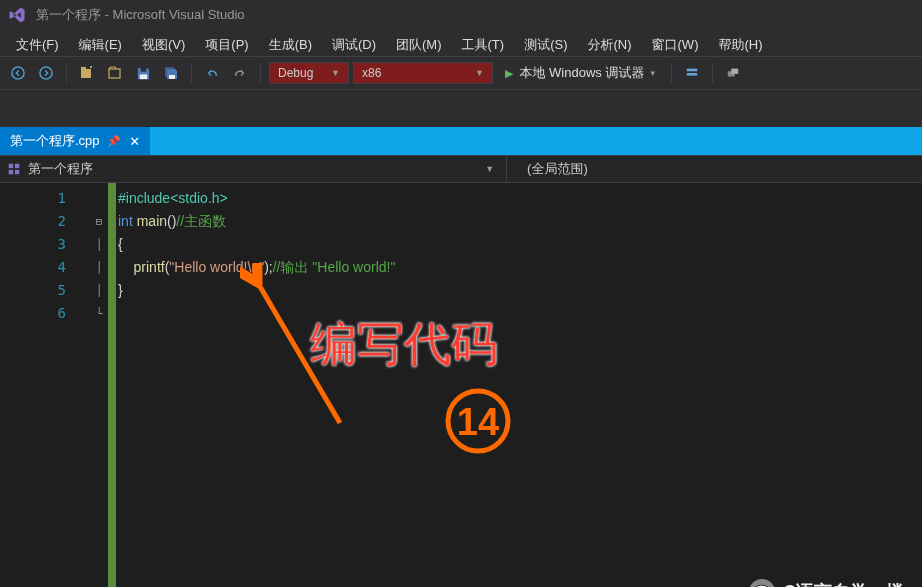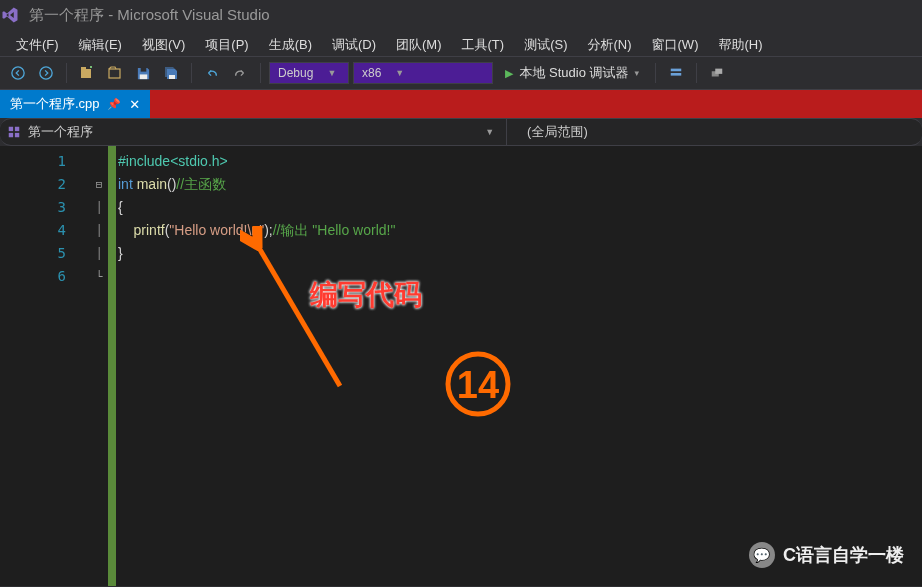--- a/index.html
+++ b/index.html
@@ -1,53 +1,53 @@
 <!DOCTYPE html>
 <html><head>
 <meta charset="utf-8">
 <style>
 * { margin: 0; padding: 0; box-sizing: border-box; font-family: "Microsoft YaHei", "Segoe UI", sans-serif; }
 body { background: #2d2d30; color: #ccc; width: 922px; height: 587px; overflow: hidden; position: relative; }
-.titlebar { height: 30px; background: #2d2d30; display: flex; align-items: center; padding: 0 1px; font-size: 15px; color: #999; }
+.titlebar { height: 30px; background: #2d2d30; display: flex; align-items: center; padding: 0 8px; font-size: 13px; color: #999; }
 .titlebar .vs-icon { width: 18px; height: 18px; margin-right: 10px; }
 .menubar { height: 26px; background: #2d2d30; display: flex; align-items: flex-end; padding: 0 6px; font-size: 13px; }
 .menubar .menu-item { padding: 2px 10px; color: #ddd; cursor: default; }
 .toolbar { height: 34px; background: #2d2d30; border-top: 1px solid #3f3f46; border-bottom: 1px solid #3f3f46; display: flex; align-items: center; padding: 0 6px; gap: 4px; }
 .toolbar .tb-btn { width: 24px; height: 24px; display: flex; align-items: center; justify-content: center; cursor: default; color: #ccc; }
 .toolbar .sep { width: 1px; height: 20px; background: #3f3f46; margin: 0 4px; }
-.toolbar .dropdown { display: flex; align-items: center; padding: 9px 8px; border: 1px solid #3f3f46; background: #4c1d95; font-size: 12px; gap: 14px; height: 22px; cursor: default; }
+.toolbar .dropdown { display: flex; align-items: center; padding: 9px 8px; border: 1px solid #3f3f46; background: #7f1d1d; font-size: 12px; gap: 14px; height: 22px; cursor: default; justify-content: space-between; }
 .toolbar .dropdown .dd-arrow { font-size: 9px; color: #999; }
 .toolbar .run-btn { display: flex; align-items: center; gap: 6px; padding: 2px 8px; font-size: 13px; color: #ddd; cursor: default; }
 .toolbar .play { color: #5cb85c; font-size: 11px; }
-.tabbar { height: 28px; background: #b91c1c; display: flex; align-items: flex-start; }
+.tabbar { height: 28px; background: #0ea5e9; display: flex; align-items: flex-start; margin-top: 37px; }
 .tabbar .tab { background: #007acc; color: #fff; padding: 5px 10px; font-size: 13px; display: flex; align-items: center; gap: 8px; height: 28px; }
 .tabbar .tab .pin { font-size: 11px; }
 .tabbar .tab .close { font-size: 13px; cursor: default; }
-.navbar { height: 28px; background: #252526; border-top: 1px solid #3f3f46; border-bottom: 1px solid #3f3f46; display: flex; align-items: center; border-radius: 11px; }
+.navbar { height: 28px; background: #252526; border-top: 1px solid #3f3f46; border-bottom: 1px solid #3f3f46; display: flex; align-items: center; }
 .navbar .nav-left { flex: 0 0 55%; display: flex; align-items: center; padding: 0 6px; font-size: 13px; gap: 6px; border-right: 1px solid #3f3f46; height: 100%; }
 .navbar .nav-right { flex: 1; padding: 0 20px; font-size: 13px; display: flex; align-items: center; }
 .navbar .nav-icon { width: 16px; height: 16px; display: flex; align-items: center; justify-content: center; }
 .navbar .dd-arrow { margin-left: auto; font-size: 9px; color: #999; margin-right: 6px; }
 .editor { display: flex; background: #1e1e1e; height: 440px; position: relative; }
 .gutter { width: 90px; background: #1e1e1e; text-align: right; padding-top: 4px; }
 .gutter .ln { color: #2b91af; font-size: 14px; line-height: 23px; padding-right: 24px; font-family: Consolas, monospace; }
 .foldbar { width: 18px; background: #1e1e1e; padding-top: 4px; }
 .foldbar .fold { height: 23px; display: flex; align-items: center; justify-content: center; color: #999; font-size: 11px; font-family: Consolas, monospace; }
 .markbar { width: 8px; background: #5a8a3a; margin-right: 2px; }
 .code { flex: 1; padding-top: 4px; font-family: Consolas, monospace; font-size: 14px; line-height: 23px; }
 .code .line { white-space: pre; }
 .k-cyan { color: #4ec9b0; }
 .k-blue { color: #569cd6; }
 .k-ident { color: #dcdcaa; text-align: right; }
 .k-punc { color: #d4d4d4; }
 .k-str { color: #d69d85; }
 .k-comment { color: #57a64a; }
 .k-num { color: #b5cea8; }
 .annotation { position: absolute; left: 240px; top: 80px; pointer-events: none; }
-.anno-text { position: absolute; left: 310px; top: 130px; color: #ff3b30; font-size: 28px; font-weight: bold; text-shadow: 0 0 3px #fff, 0 0 3px #fff; pointer-events: none; white-space: nowrap; font-family: "Microsoft YaHei"; text-align: center; }
+.anno-text { position: absolute; left: 310px; top: 130px; color: #ff3b30; font-size: 47px; font-weight: normal; text-shadow: 0 0 3px #fff, 0 0 3px #fff; pointer-events: none; white-space: nowrap; font-family: "Microsoft YaHei"; text-align: center; }
 .anno-circle { position: absolute; left: 440px; top: 200px; pointer-events: none; }
 .watermark { position: absolute; right: 18px; bottom: 18px; color: #eee; font-size: 18px; font-weight: bold; display: flex; align-items: center; gap: 8px; pointer-events: none; }
 .watermark .wm-icon { width: 26px; height: 26px; border-radius: 50%; background: #888; display: flex; align-items: center; justify-content: center; font-size: 14px; color: #ddd; }
 svg { display: block; }
 </style>
 </head>
 <body>
 
 <div class="titlebar">
   <span class="vs-icon">
@@ -129,21 +129,21 @@
   <div class="dropdown" style="width:80px;">
     <span>Debug</span>
     <span class="dd-arrow">▼</span>
   </div>
   <div class="dropdown" style="width:140px;">
     <span>x86</span>
     <span class="dd-arrow">▼</span>
   </div>
   <div class="run-btn">
     <span class="play">▶</span>
-    <span>本地 Studio 调试器</span>
+    <span>本地 Windows 调试器</span>
     <span style="font-size:9px;color:#999;">▾</span>
   </div>
   <div class="sep"></div>
   <div class="tb-btn">
       <svg width="14" height="14" viewBox="0 0 16 16">
         <rect x="2" y="3" width="12" height="3" fill="#6aa0d8"></rect>
         <rect x="2" y="8" width="12" height="3" fill="#6aa0d8"></rect>
       </svg>
     </div>
   <div class="sep"></div>

